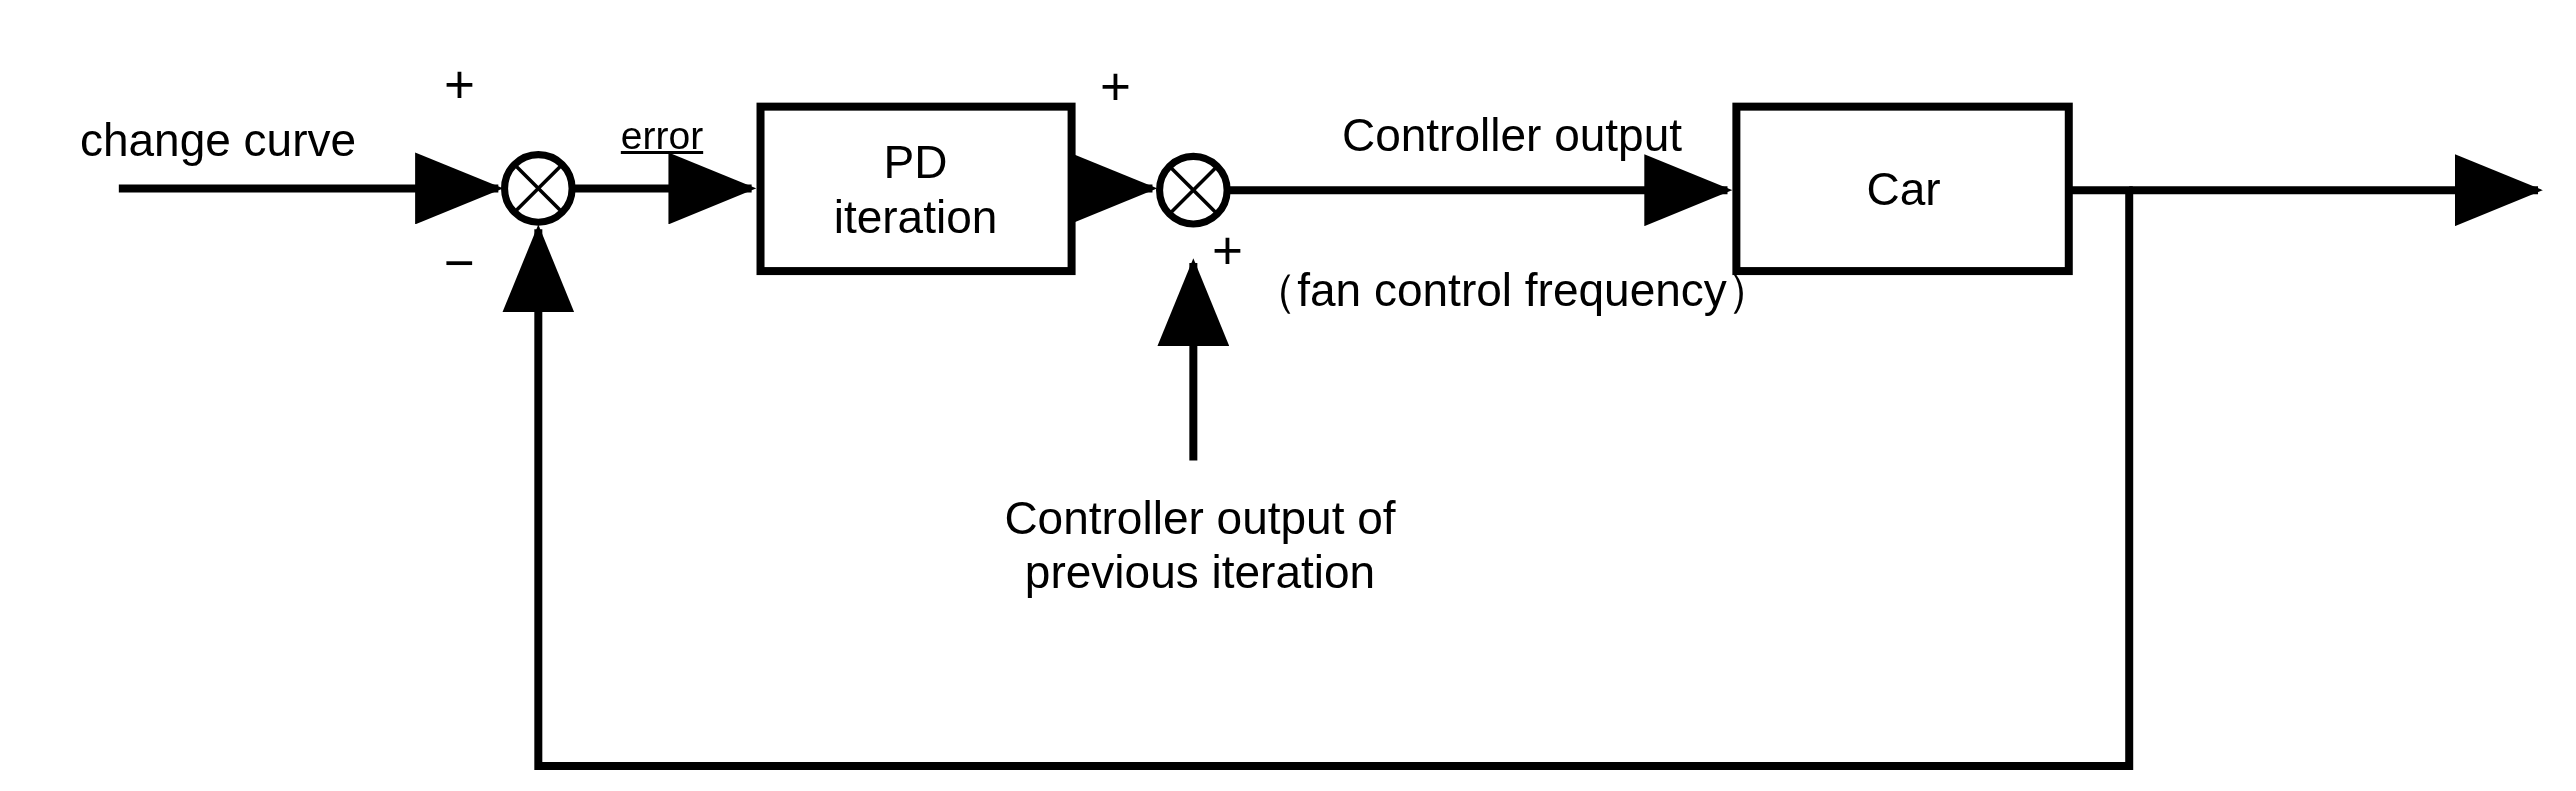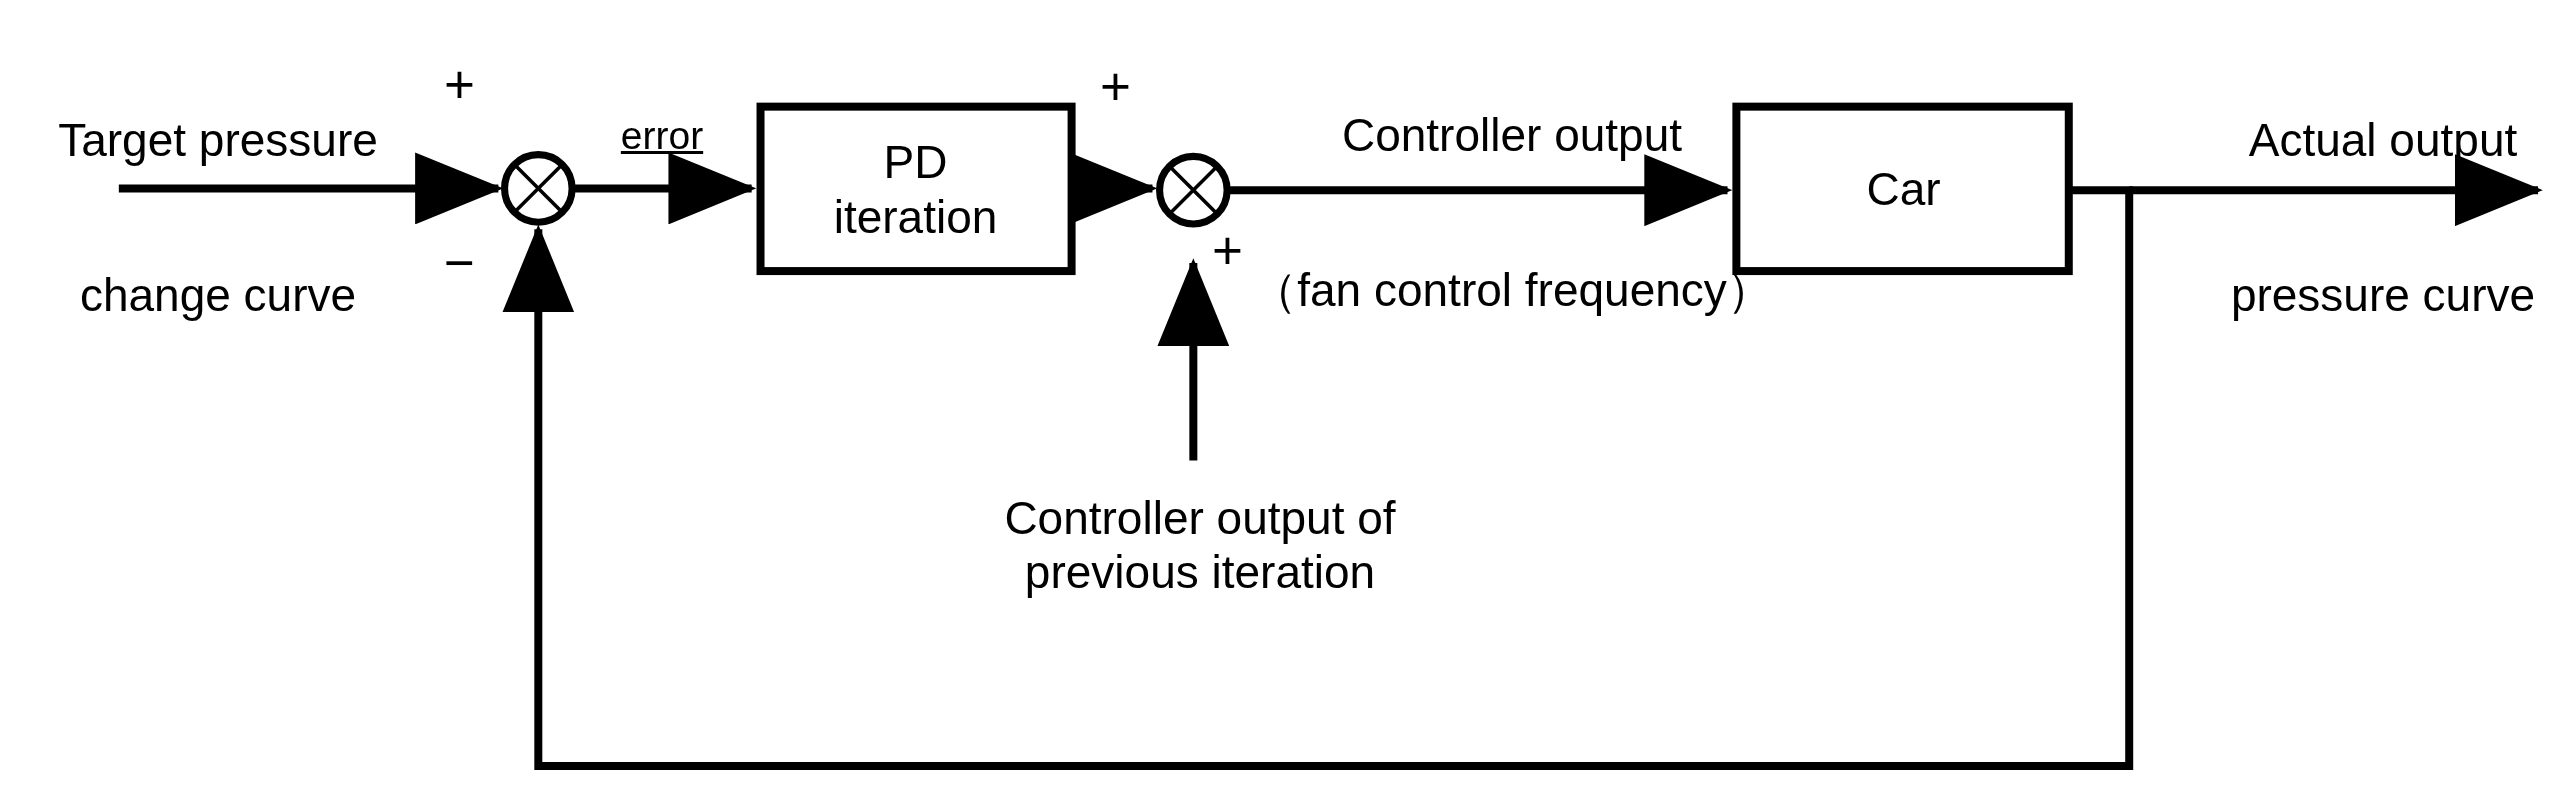--- a/index.html
+++ b/index.html
@@ -88,21 +88,20 @@
 
     <line x1="2327" y1="214" x2="2399" y2="214" stroke="#000000" stroke-width="9"></line>
 
     <line x1="2395" y1="214" x2="2855" y2="214" stroke="#000000" stroke-width="9" marker-end="url(#arrowhead)"></line>
 
     <polyline points="2395,214 2395,862 605,862 605,258" fill="none" stroke="#000000" stroke-width="9" marker-end="url(#arrowhead)"></polyline>
 
   </svg>
 
   <div class="lbl txt-big" style="left:27px; top:12.4px; width:382px;">
-    <div>Target pressure</div>
     <div>change curve</div>
   </div>
 
   <div class="lbl sign" style="left:440px; top:55px; width:39px;">+</div>
 
   <div class="lbl sign" style="left:440px; top:233px; width:39px;">−</div>
 
   <div class="lbl txt-error" style="left:591px; top:114px; width:142px;text-decoration:underline;">error</div>
 
   <div class="block-text" style="left:760px; top:107px; width:311px; height:165px;">
@@ -116,24 +115,20 @@
 
   <div class="lbl txt-big" style="left:1245px; top:7px; width:534px;">
     <div>Controller output</div>
     <div>（fan control frequency）</div>
   </div>
 
   <div class="block-text" style="left:1737px; top:107px; width:333px; height:165px;">
     <span>Car</span>
   </div>
 
-  <div class="lbl txt-big" style="left:2205px; top:12.4px; width:356px;">
-    <div>Actual output</div>
-    <div>pressure curve</div>
-  </div>
 
   <div class="block-text" style="left:920px; top:461px; width:560px; height:168px;">
     <span>Controller output of</span>
     <span>previous iteration</span>
   </div>
 
 </div>
 
 
 </body></html>

